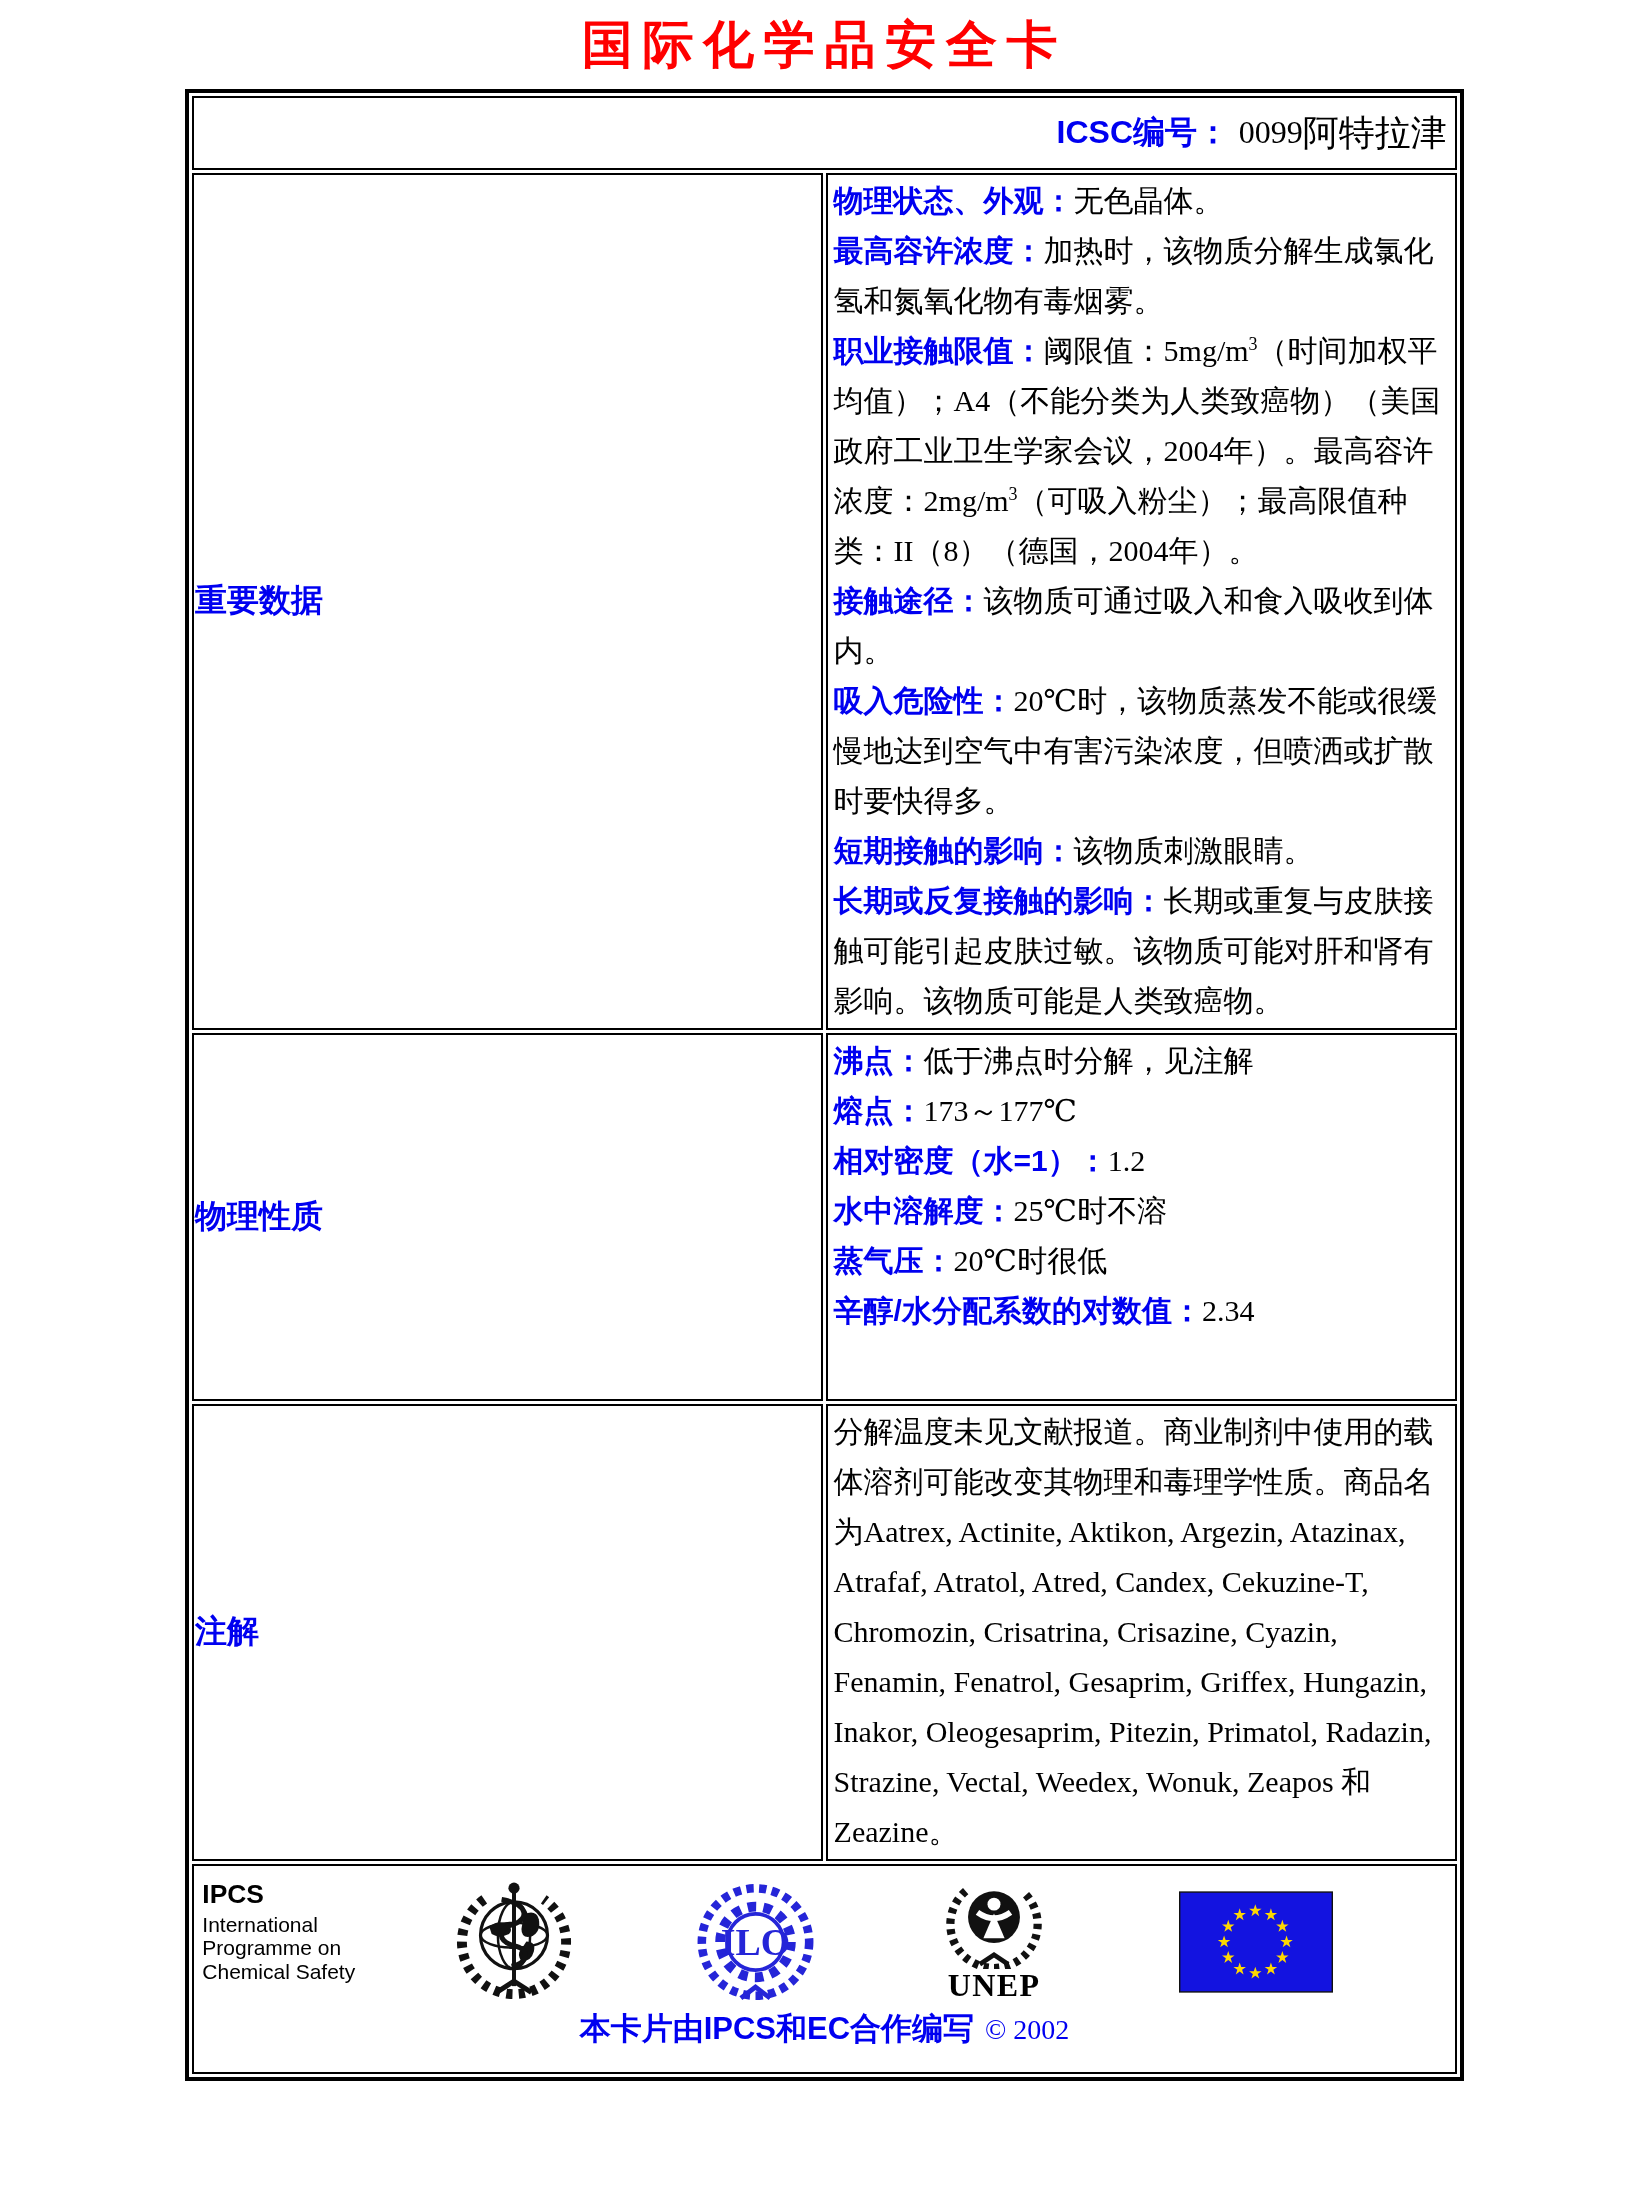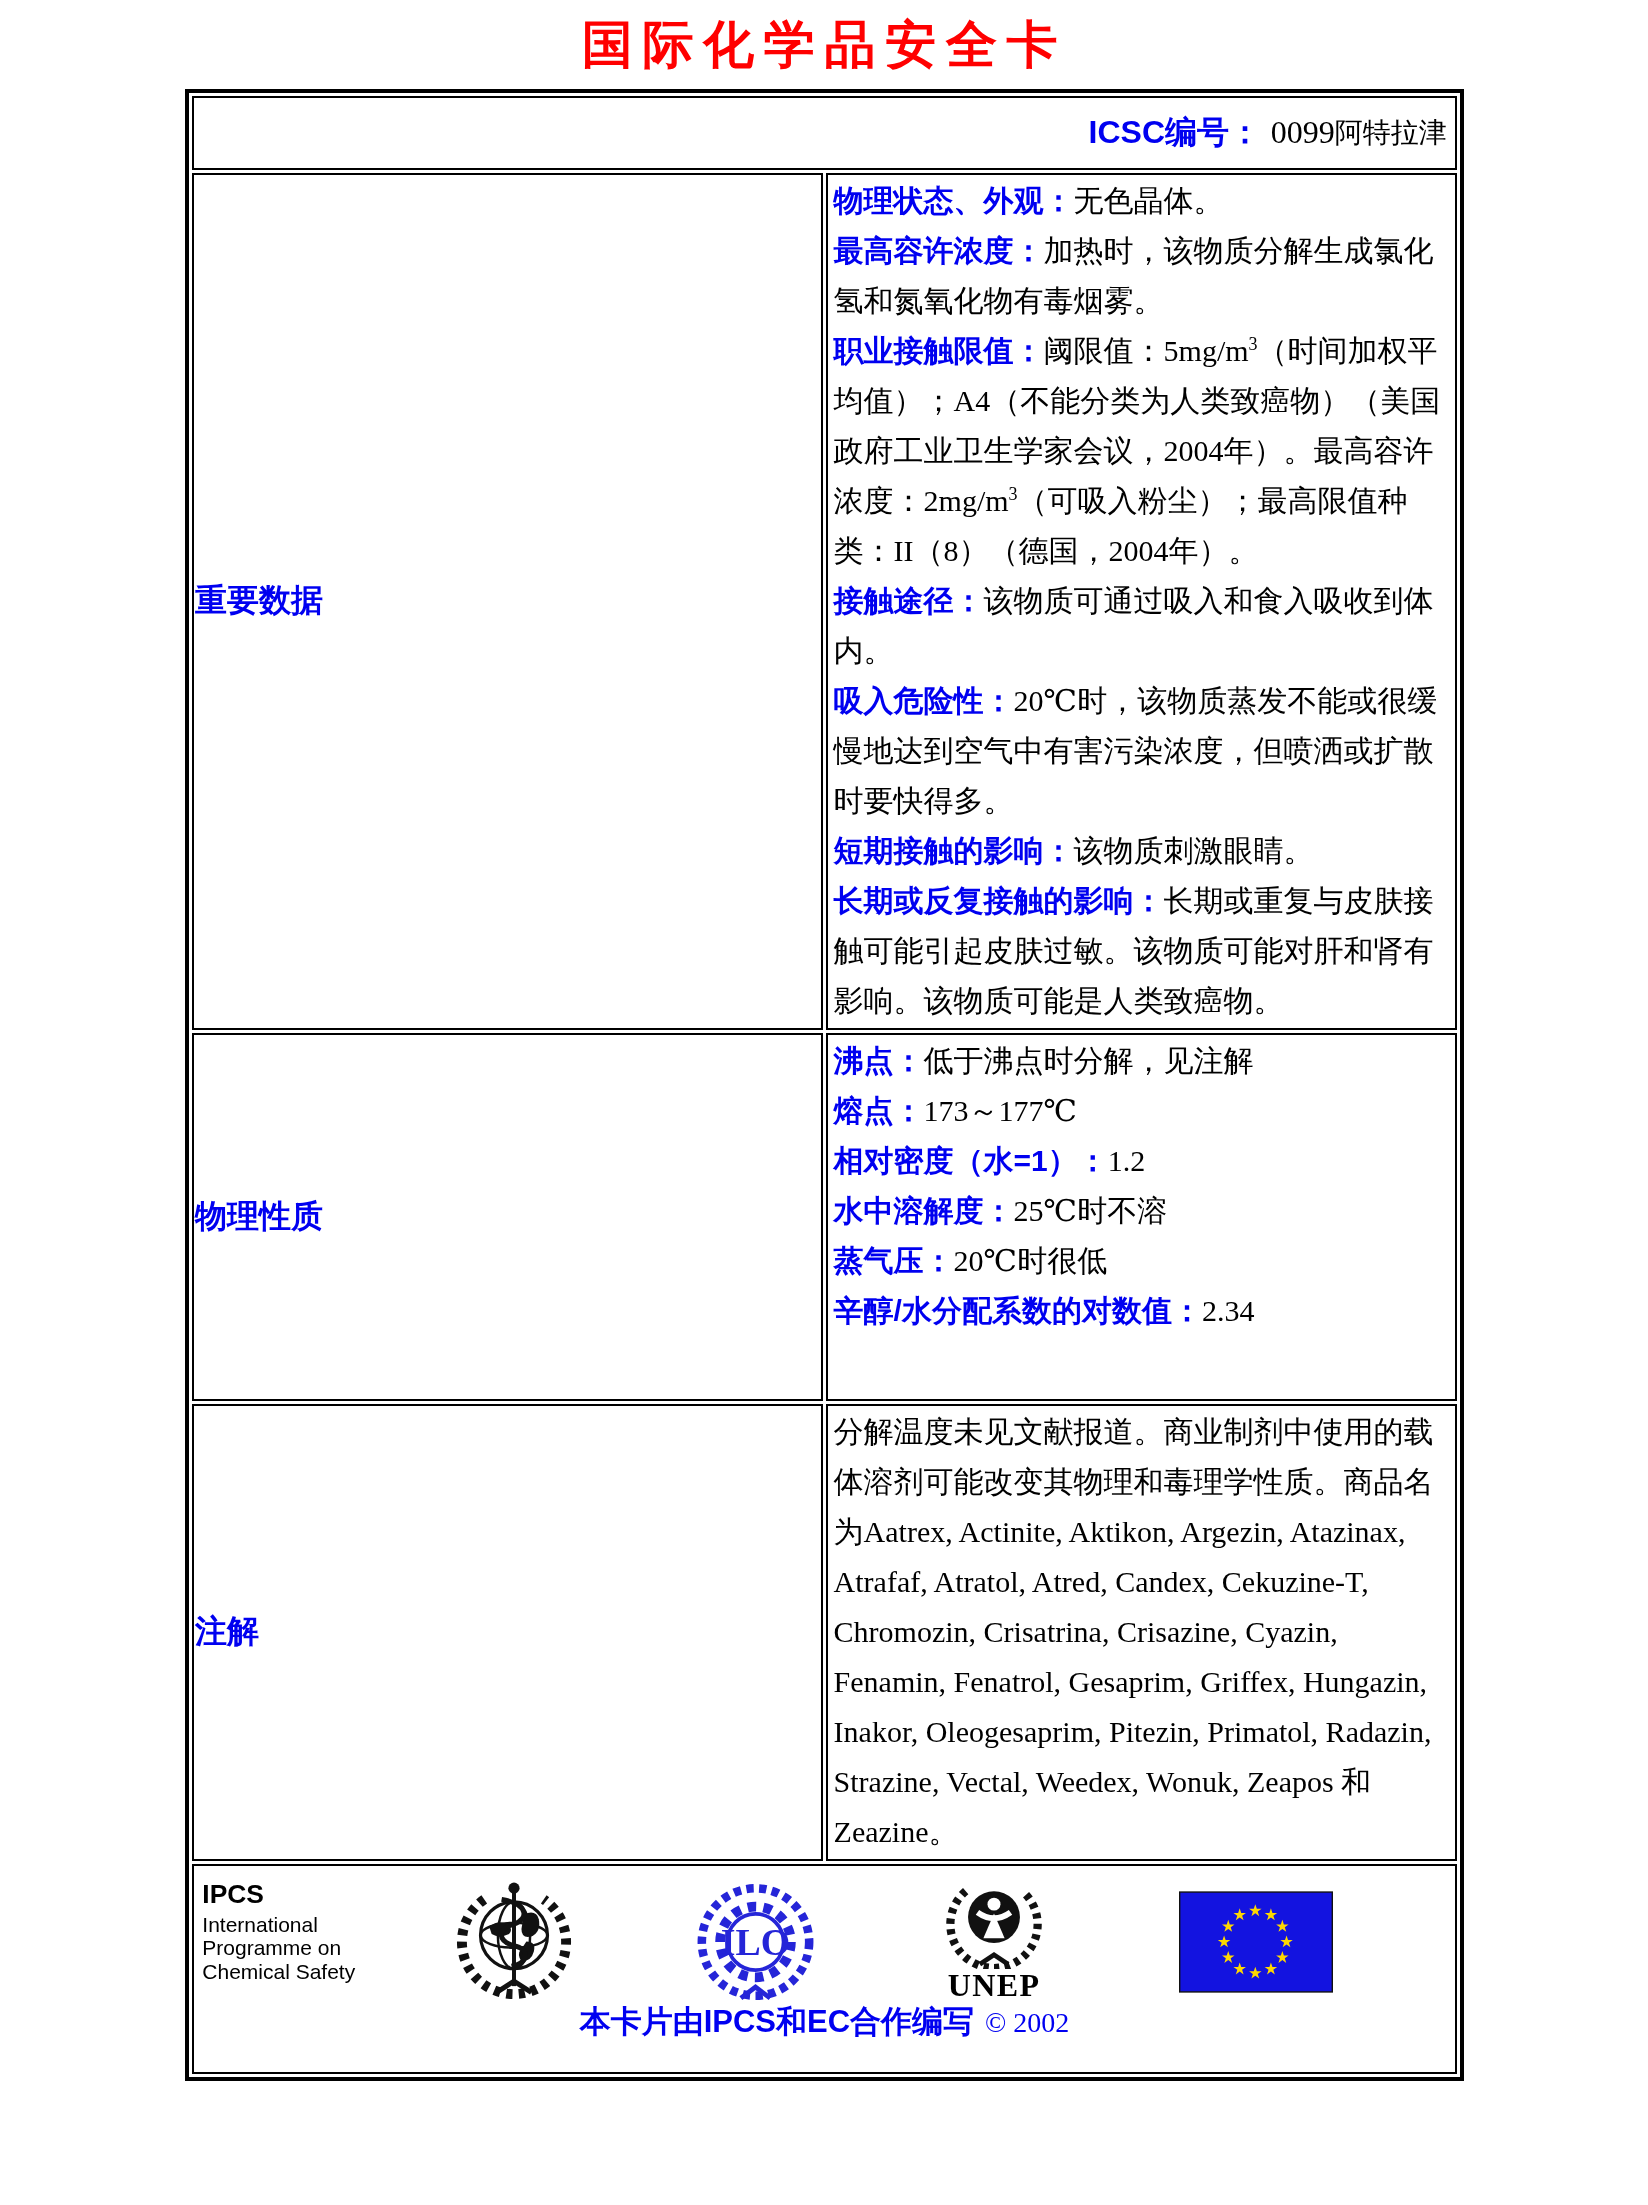--- a/index.html
+++ b/index.html
@@ -44,44 +44,44 @@
   }
   sup.seg-sup{font-size:18px;line-height:0;vertical-align:super;}
   
   td.header-cell{height:70px;vertical-align:middle;padding:0 8.3px;}
   .header-inner{display:flex;justify-content:flex-end;align-items:center;font-size:32px;}
   .icsc-label{
     font-family:"Liberation Sans","DejaVu Sans",sans-serif;
     font-weight:bold;color:var(--blue);
   }
   .icsc-number{margin-left:9.7px;}
-  .chem-name{font-size:28px;}
+  .chem-name{font-size:36px;}
   
   td.logos-cell{height:182px;padding:12px;position:relative;}
   .logos{position:absolute;left:0;top:0;right:0;bottom:0;}
   .ipcs-block{
     position:absolute;left:8.3px;top:15.3px;
     font-family:"Liberation Sans","DejaVu Sans",sans-serif;
     font-size:21px;line-height:23.6px;color:#000;
   }
   .ipcs-title{font-size:26.4px;font-weight:bold;margin-bottom:5.6px;line-height:26.4px;}
   .logo{position:absolute;}
   .logo-who{left:258px;top:9.7px;width:124px;height:128px;color:var(--ink);}
   .logo-ilo{left:497px;top:15.3px;width:129px;height:122px;color:var(--ilo-blue);}
   .unep-block{position:absolute;left:739px;top:11px;width:122px;text-align:center;color:var(--ink);}
   .logo-unep{width:118px;height:92px;display:block;margin:0 auto;}
   .unep-label{
     font-family:"Liberation Serif","DejaVu Serif",serif;font-weight:bold;
     font-size:32px;line-height:33px;letter-spacing:1.4px;color:#000000;margin-top:0px;
   }
   .eu-flag{position:absolute;left:985px;top:25px;width:154px;height:102px;}
   .credit{
-    position:absolute;left:0;right:0;top:136px;text-align:center;
+    position:absolute;left:0;right:0;top:147px;text-align:center;
     color:var(--blue);font-family:"Liberation Sans","DejaVu Sans",sans-serif;
-    font-weight:bold;font-size:31px;line-height:40px;
+    font-weight:bold;font-size:31px;line-height:32px;
   }
   .credit-copy{
     font-family:"Liberation Serif","DejaVu Serif",serif;
     font-weight:normal;font-size:28px;margin-left:11px;
   }
 </style>
 </head>
 <body>
 
 <h1 class="page-title">国际化学品安全卡</h1>

